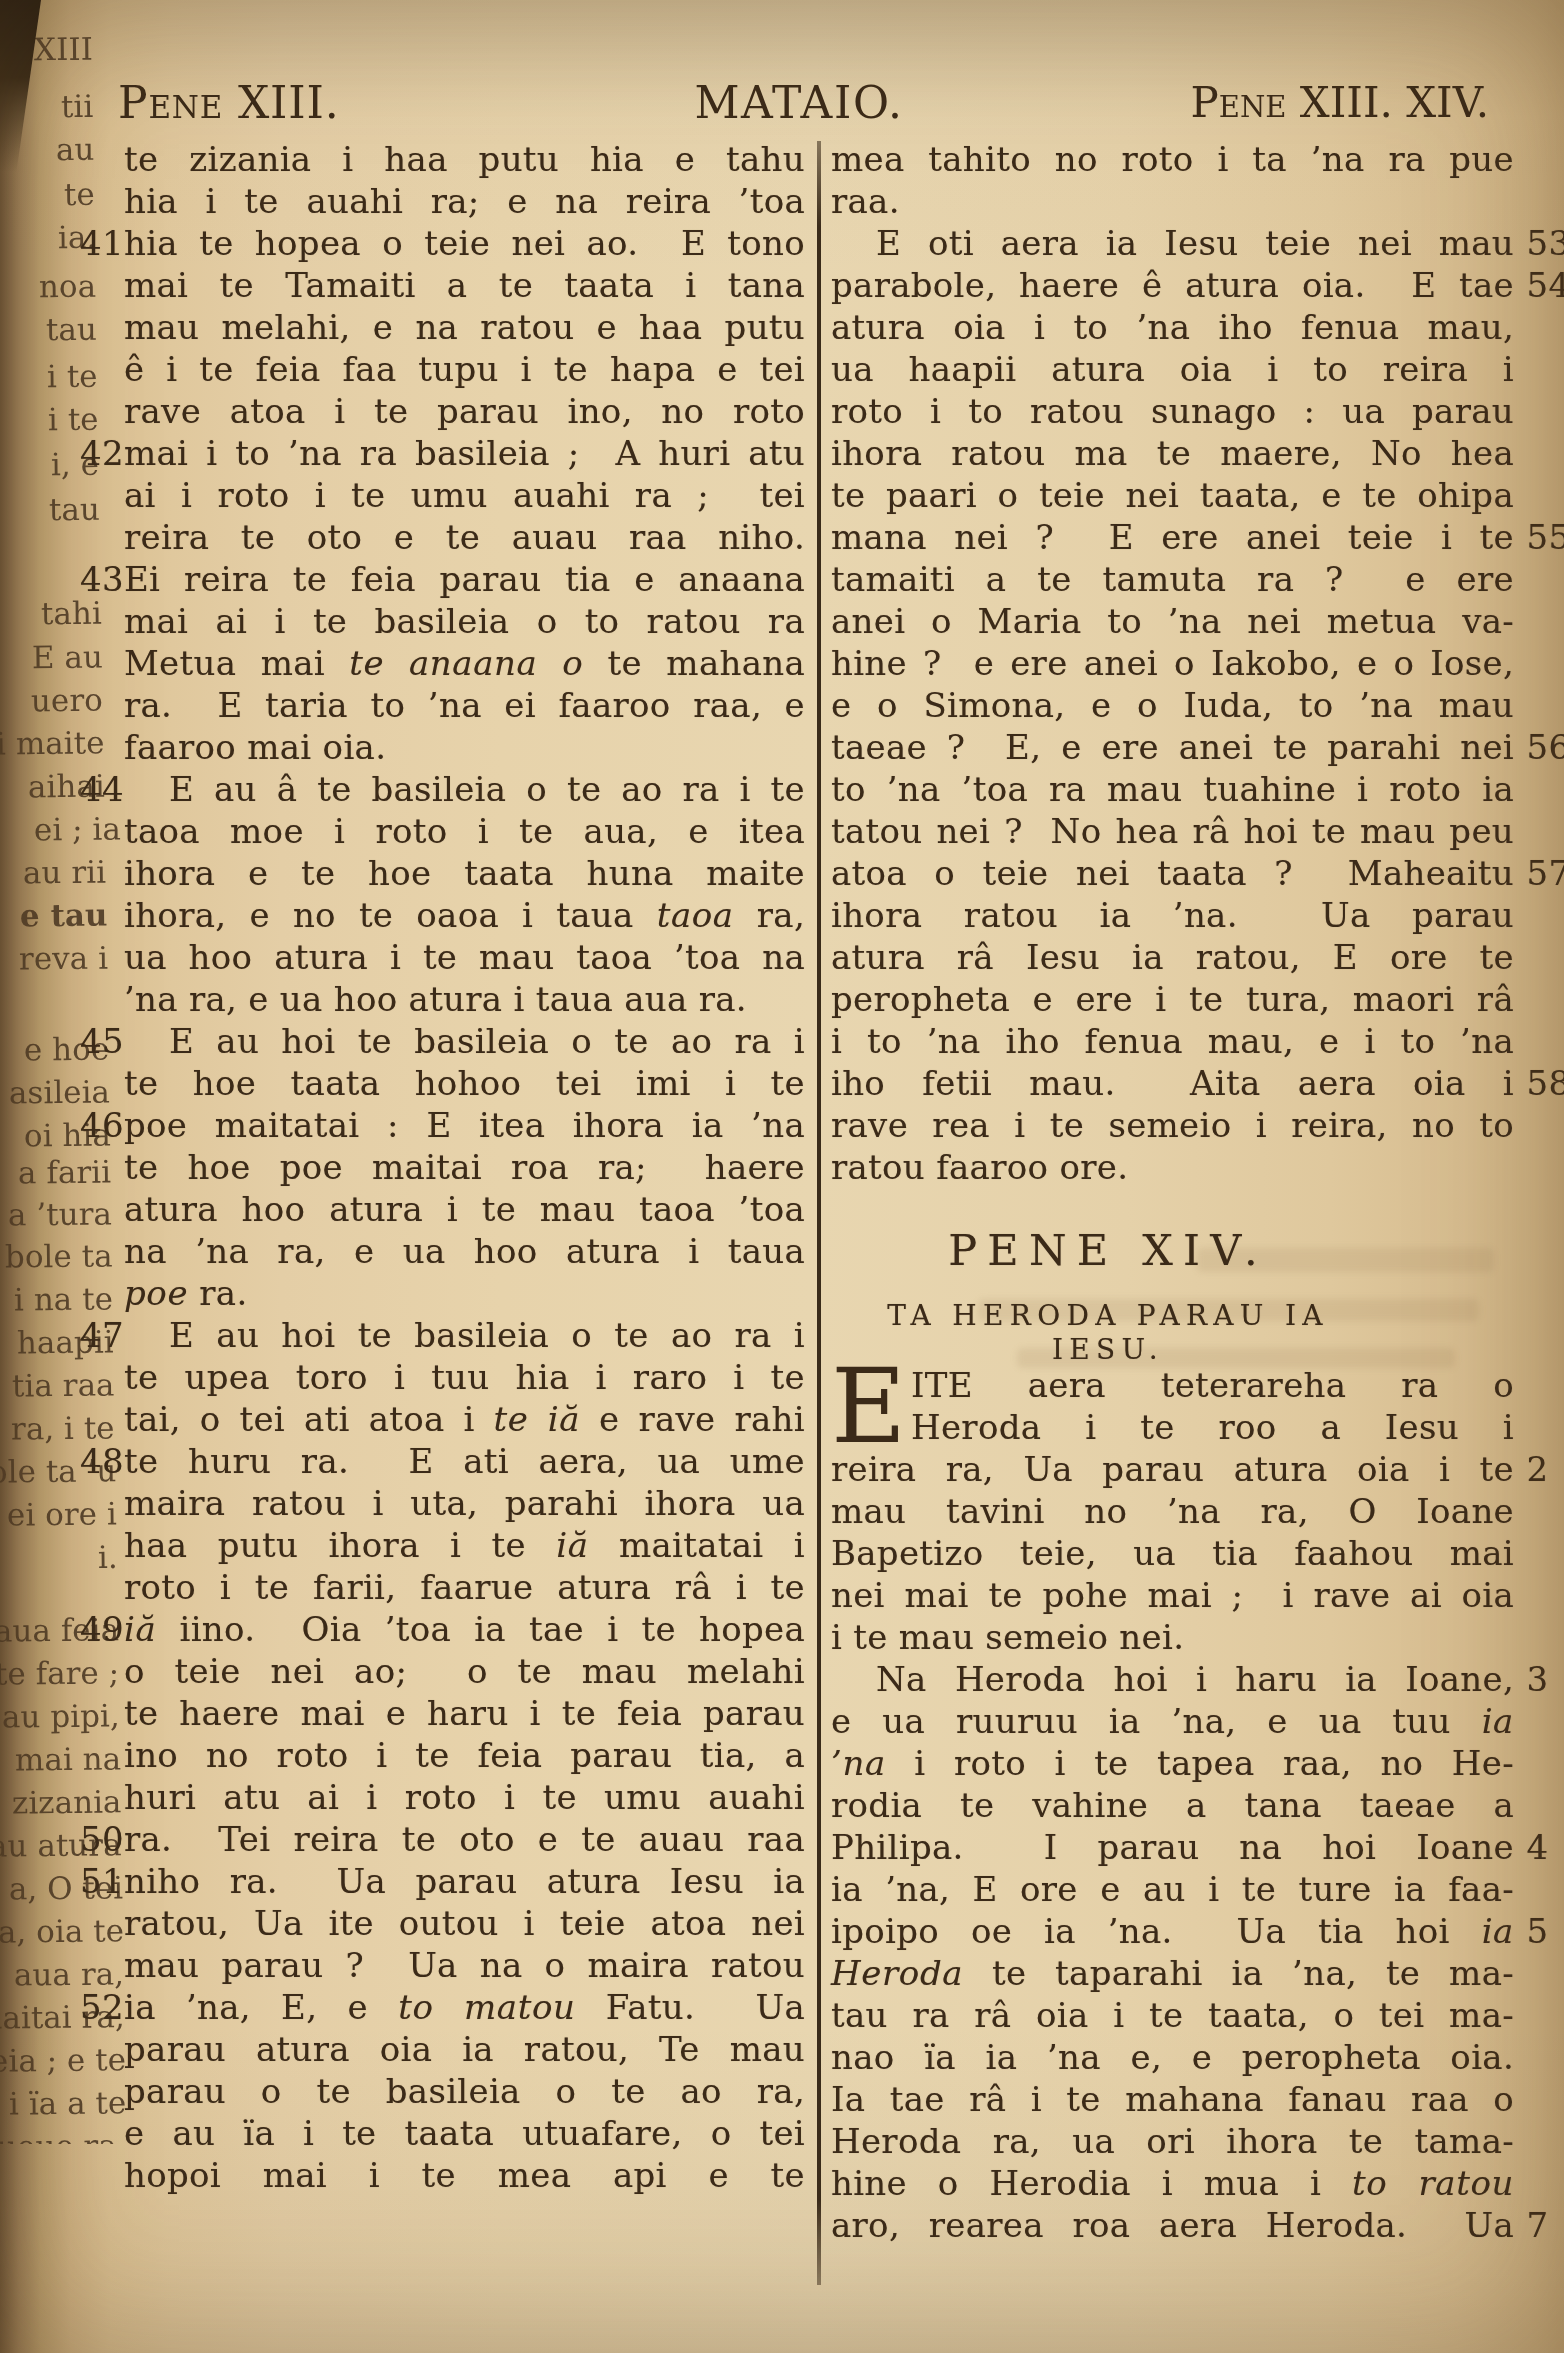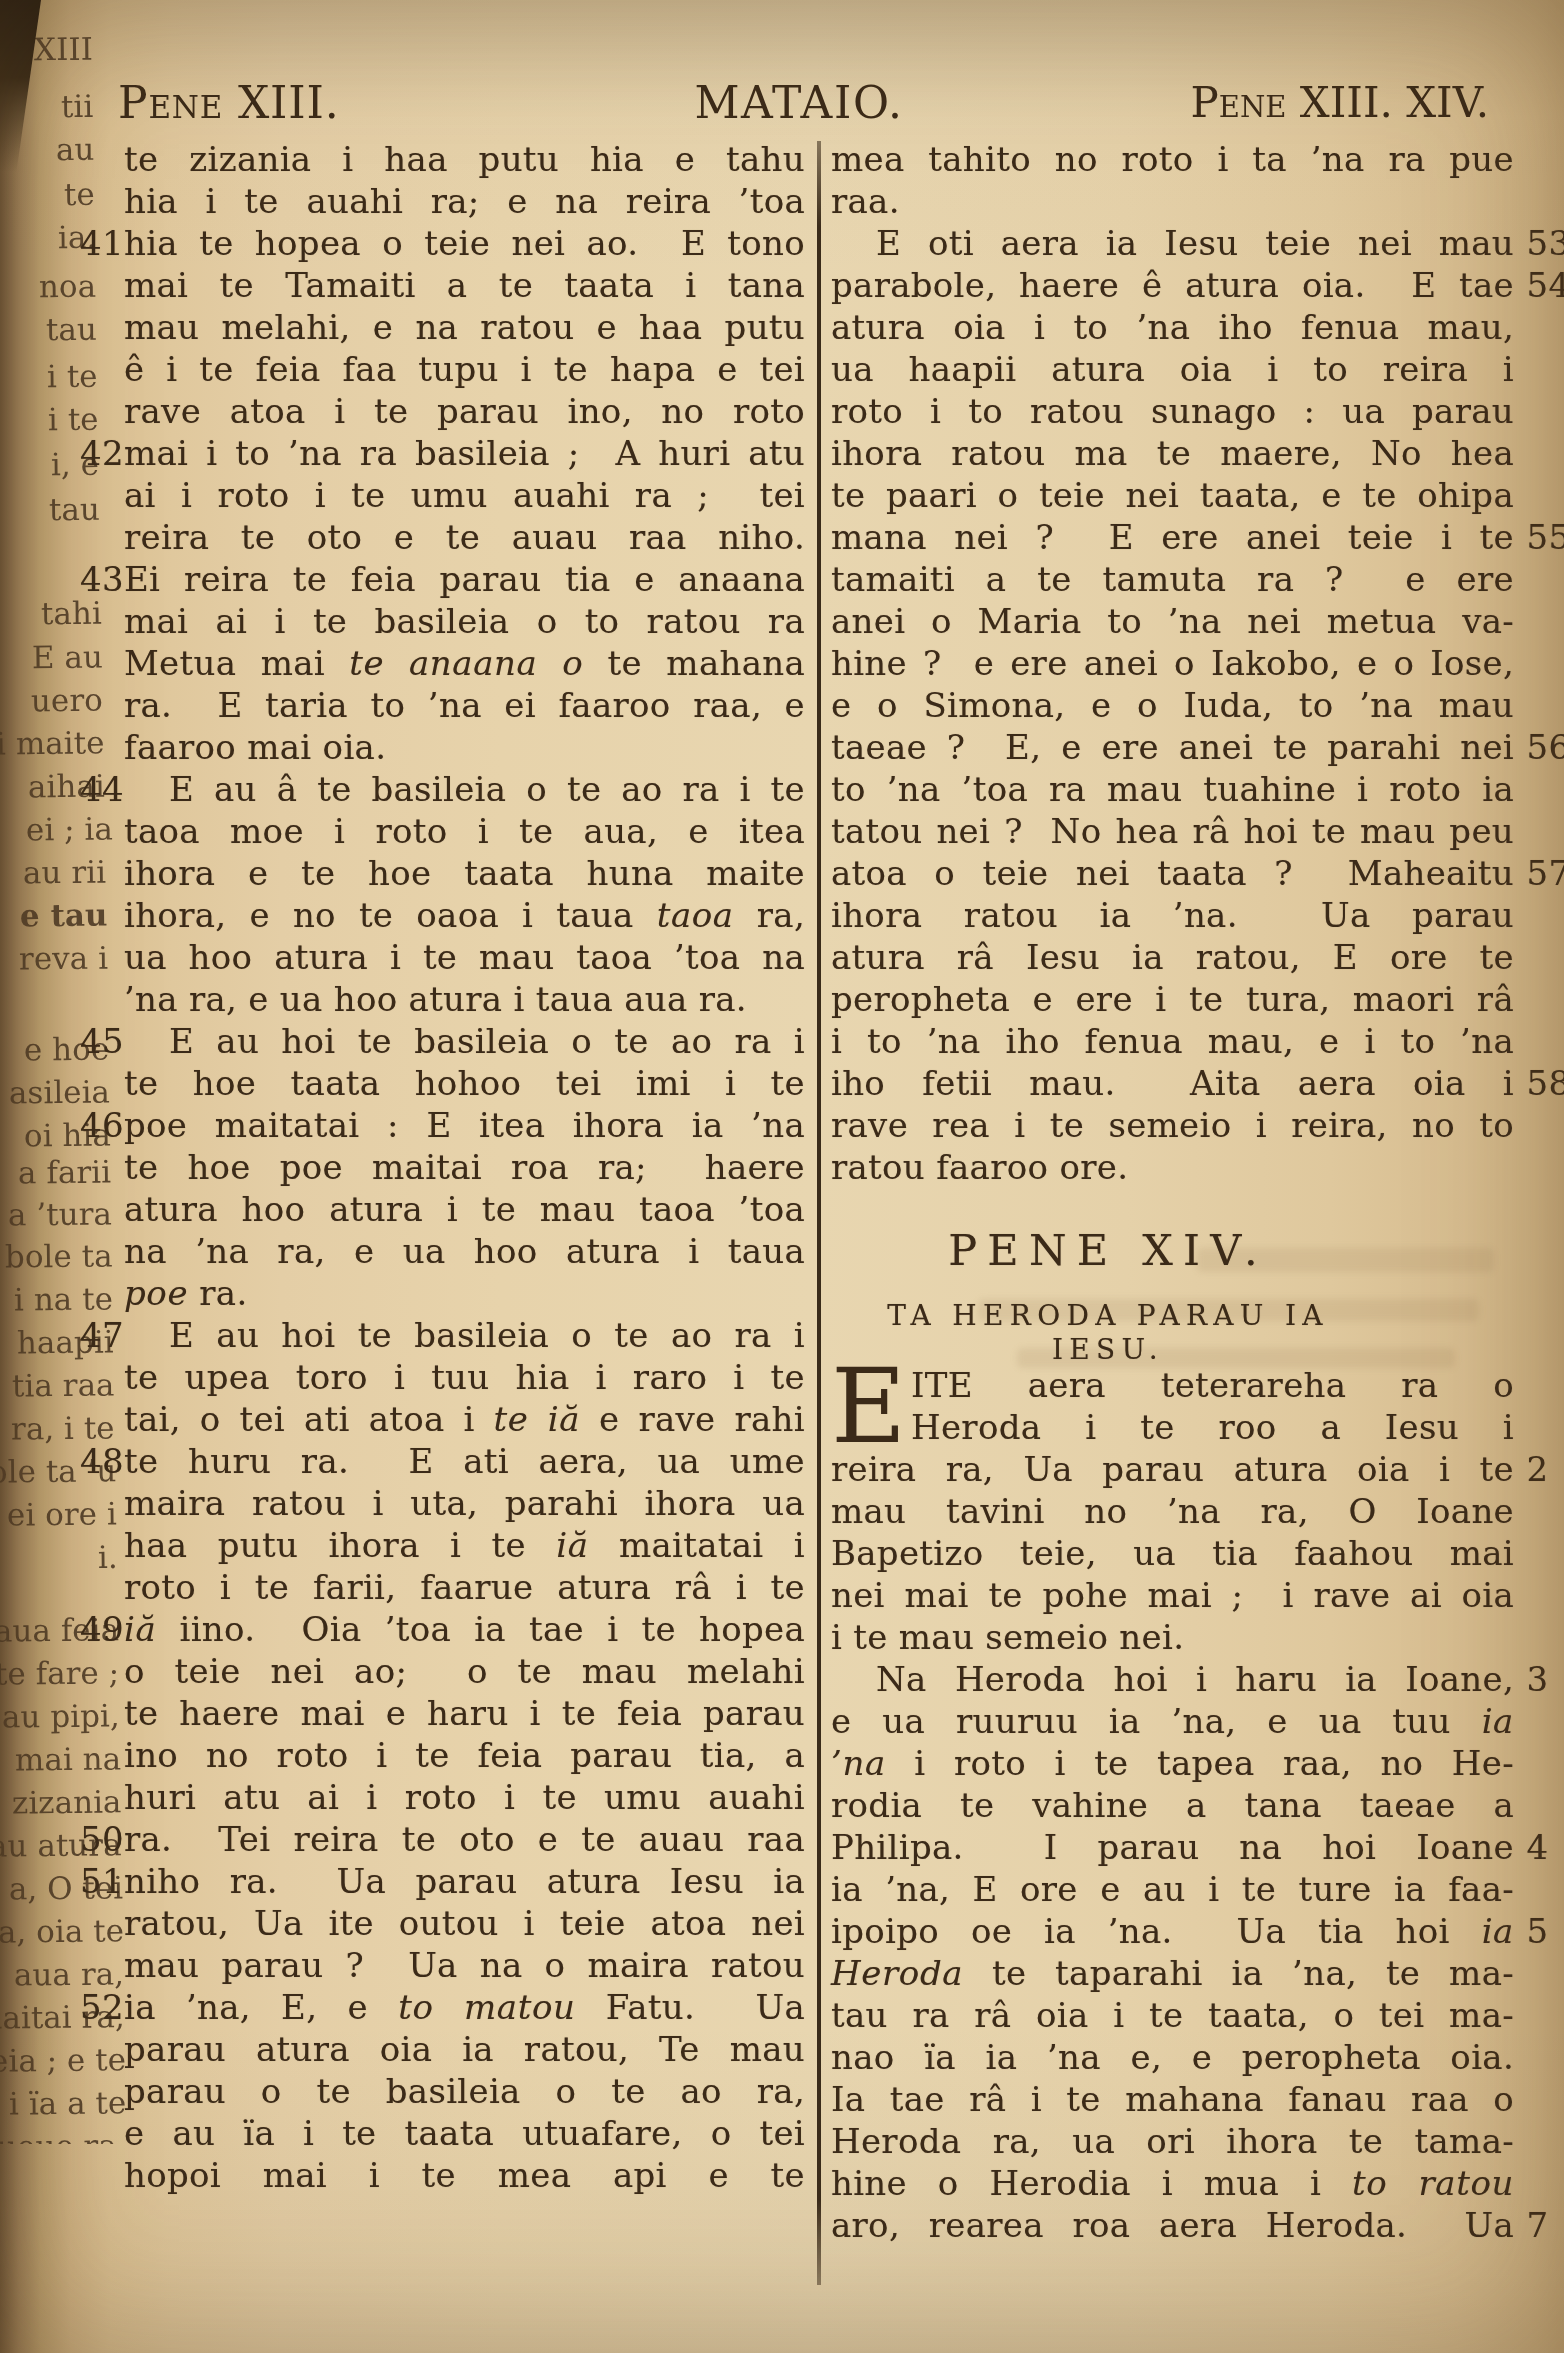--- a/index.html
+++ b/index.html
@@ -71,21 +71,21 @@
       <span style="top: 311px; right: 40px;">tau</span>
       <span style="top: 358px; right: 39px;">i te</span>
       <span style="top: 401px; right: 38px;">i te</span>
       <span style="top: 446px; right: 38px;">i, e</span>
       <span style="top: 491px; right: 37px;">tau</span>
       <span style="top: 595px; right: 35px; text-align: right;">tahi</span>
       <span style="top: 639px; right: 34px;">E au</span>
       <span style="top: 682px; right: 34px; text-align: center;">uero</span>
       <span style="top: 725px; right: 33px;">i maite</span>
       <span style="top: 768px; right: 32px;">aihai</span>
-      <span style="top: 811px; right: 24px;">ei ; ia</span>
+      <span style="top: 811px; right: 16px;">ei ; ia</span>
       <span style="top: 854px; right: 31px;">au rii</span>
       <span style="top: 897px; right: 30px; font-weight: bold;">e tau</span>
       <span style="top: 940px; right: 29.5px;">reva i</span>
       <span style="top: 1031px; right: 28px;">e hoe</span>
       <span style="top: 1074px; right: 27px;">asileia</span>
       <span style="top: 1117px; right: 26.6px;">oi hia</span>
       <span style="top: 1154px; right: 26px;">a farii</span>
       <span style="top: 1196px; right: 25px;">a ’tura</span>
       <span style="top: 1238px; right: 24.6px;">bole ta</span>
       <span style="top: 1281px; right: 24px;">i na te</span>

